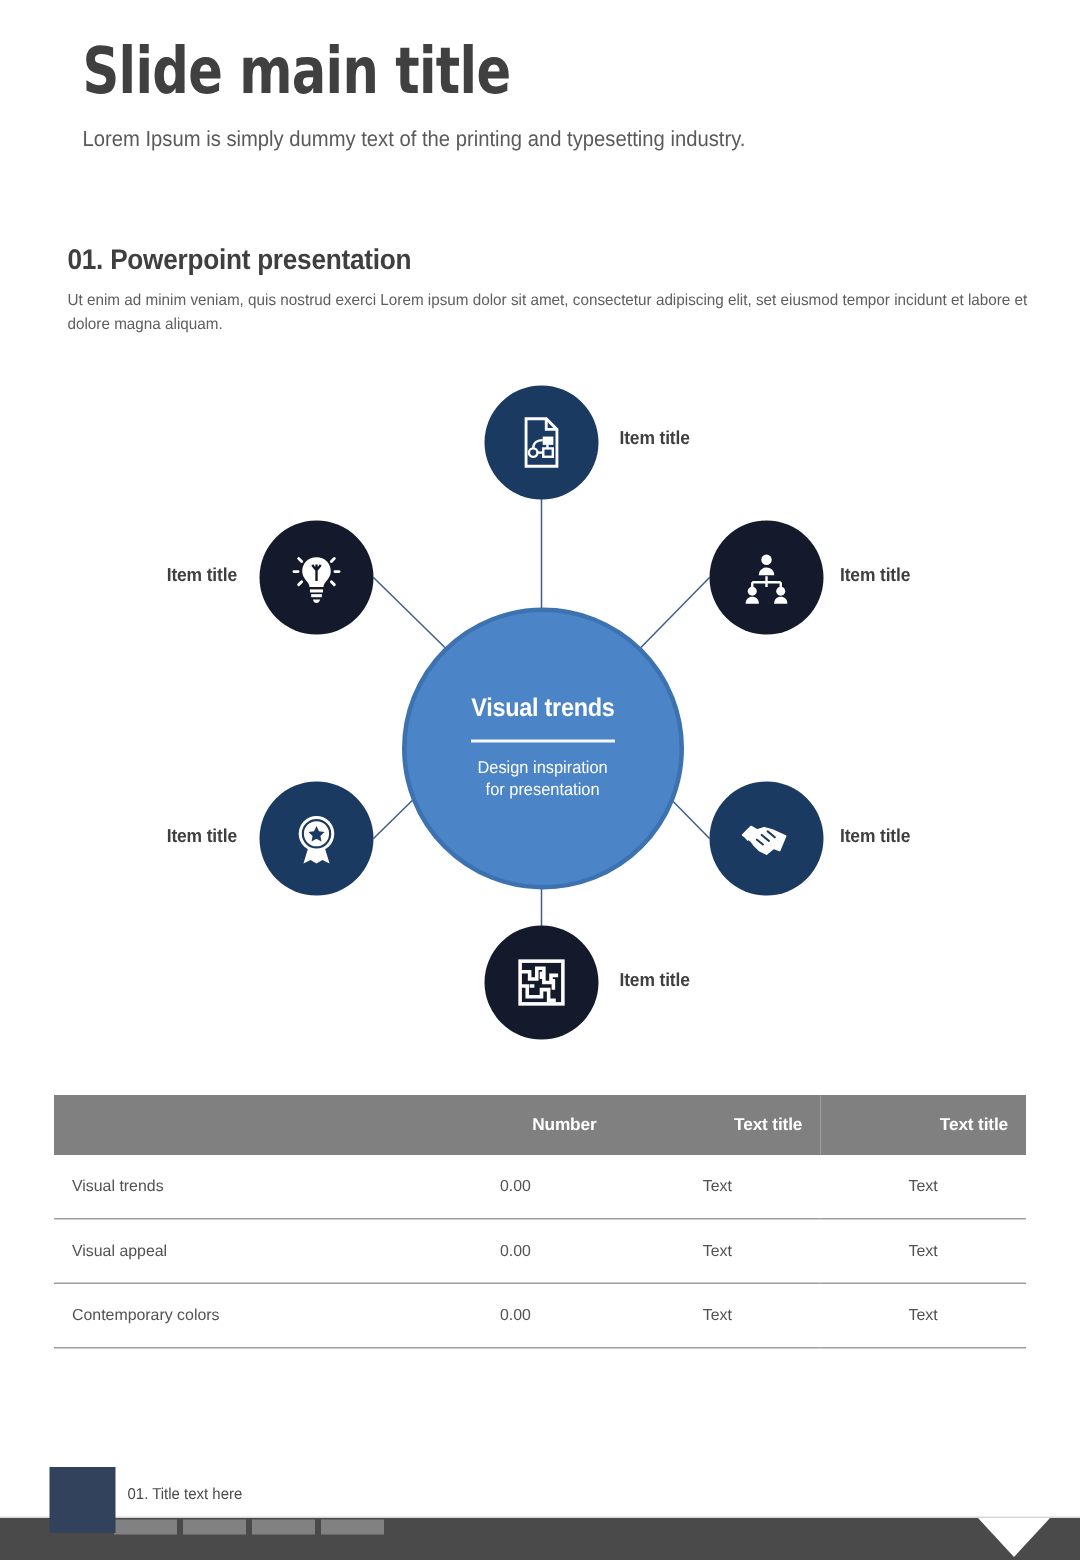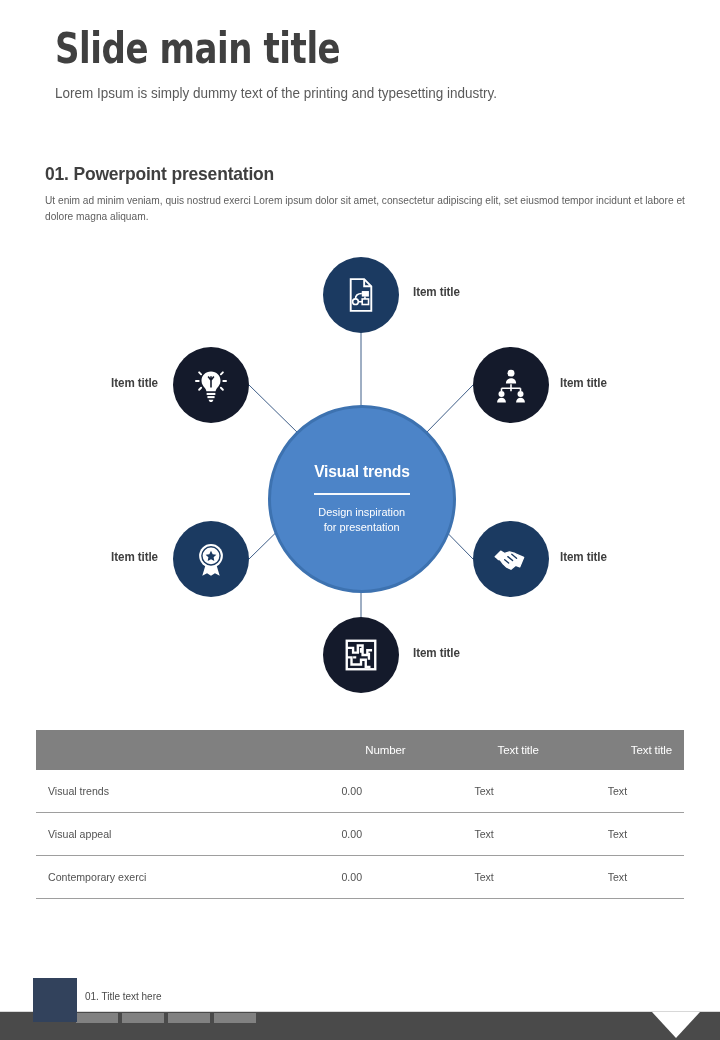--- a/index.html
+++ b/index.html
@@ -92,21 +92,21 @@
   }
   .node-label.left  { text-align: right; transform-origin: right center; }
   .node-label.right { text-align: left;  transform-origin: left center; }
 
   
   .data-table { position: absolute; left: 36px; top: 730px; width: 648px; border-collapse: collapse; }
   .data-table th {
     background: #808080;
     color: #ffffff;
     font-size: 11.5px;
-    font-weight: normal;
+    font-weight: bold;
     padding: 14px 12px;
     text-align: right;
     letter-spacing: -0.1px;
   }
   .data-table th.col-label { text-align: left; }
   .data-table td {
     font-size: 10.6px;
     color: #525252;
     padding: 15px 12px;
     text-align: center;
@@ -261,21 +261,21 @@
       <td>Text</td>
       <td>Text</td>
     </tr>
     <tr>
       <td class="col-label">Visual appeal</td>
       <td>0.00</td>
       <td>Text</td>
       <td>Text</td>
     </tr>
     <tr>
-      <td class="col-label">Contemporary exerci</td>
+      <td class="col-label">Contemporary colors</td>
       <td>0.00</td>
       <td>Text</td>
       <td>Text</td>
     </tr>
   </tbody>
 </table>
 
 <div class="footer-rule"></div>
 <div class="footer-bar"></div>
 <div class="footer-notch"></div>

